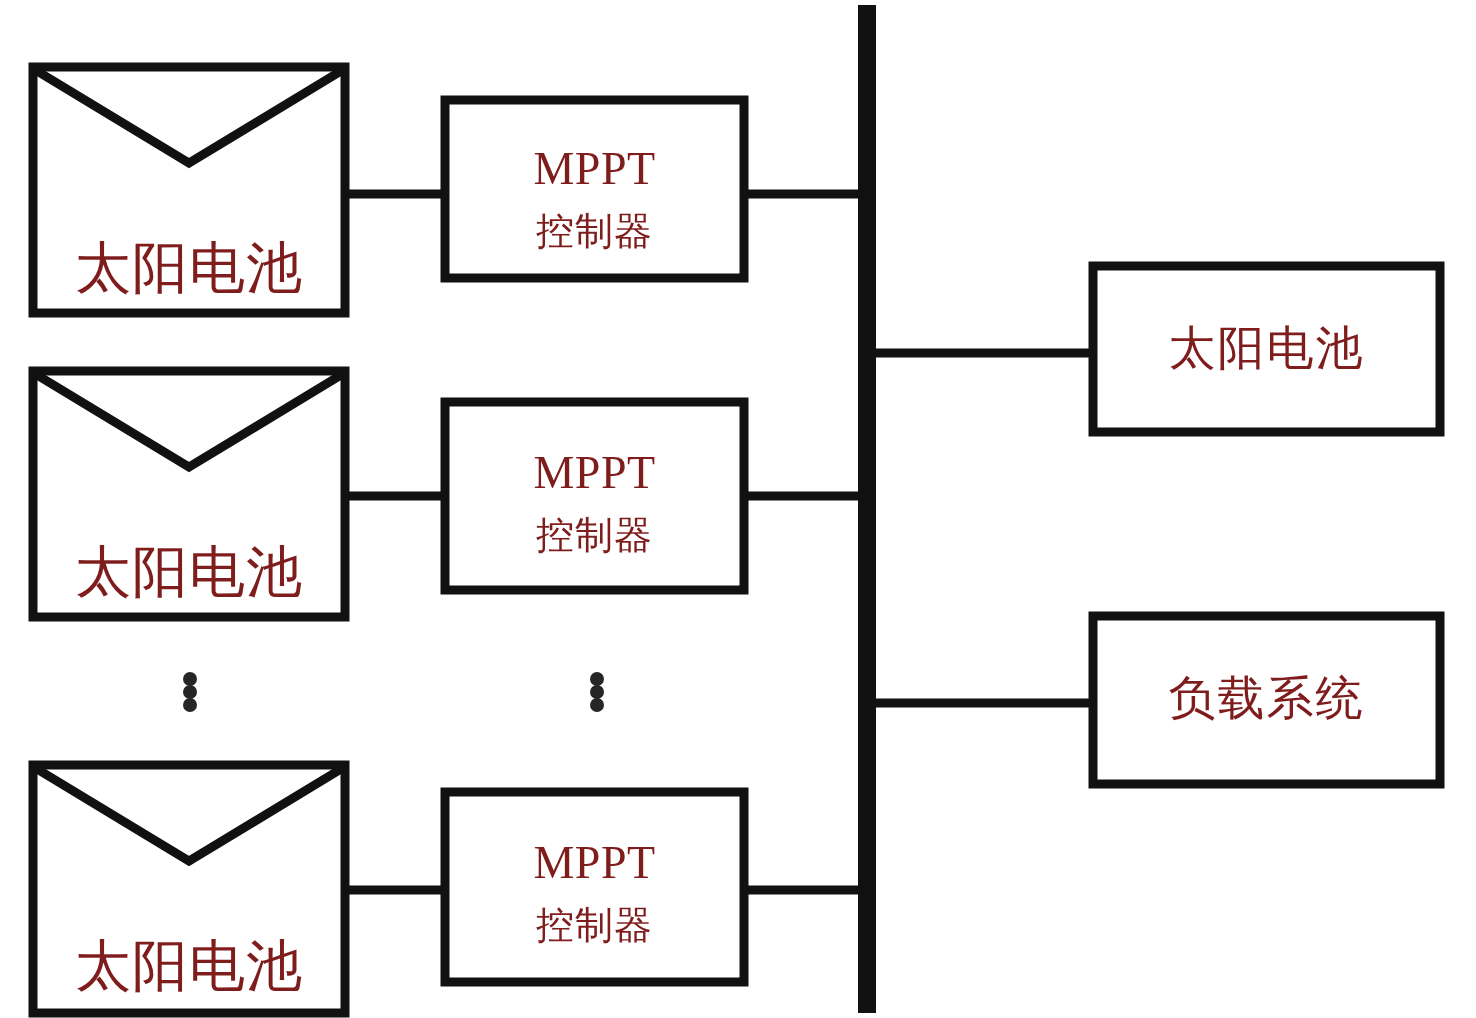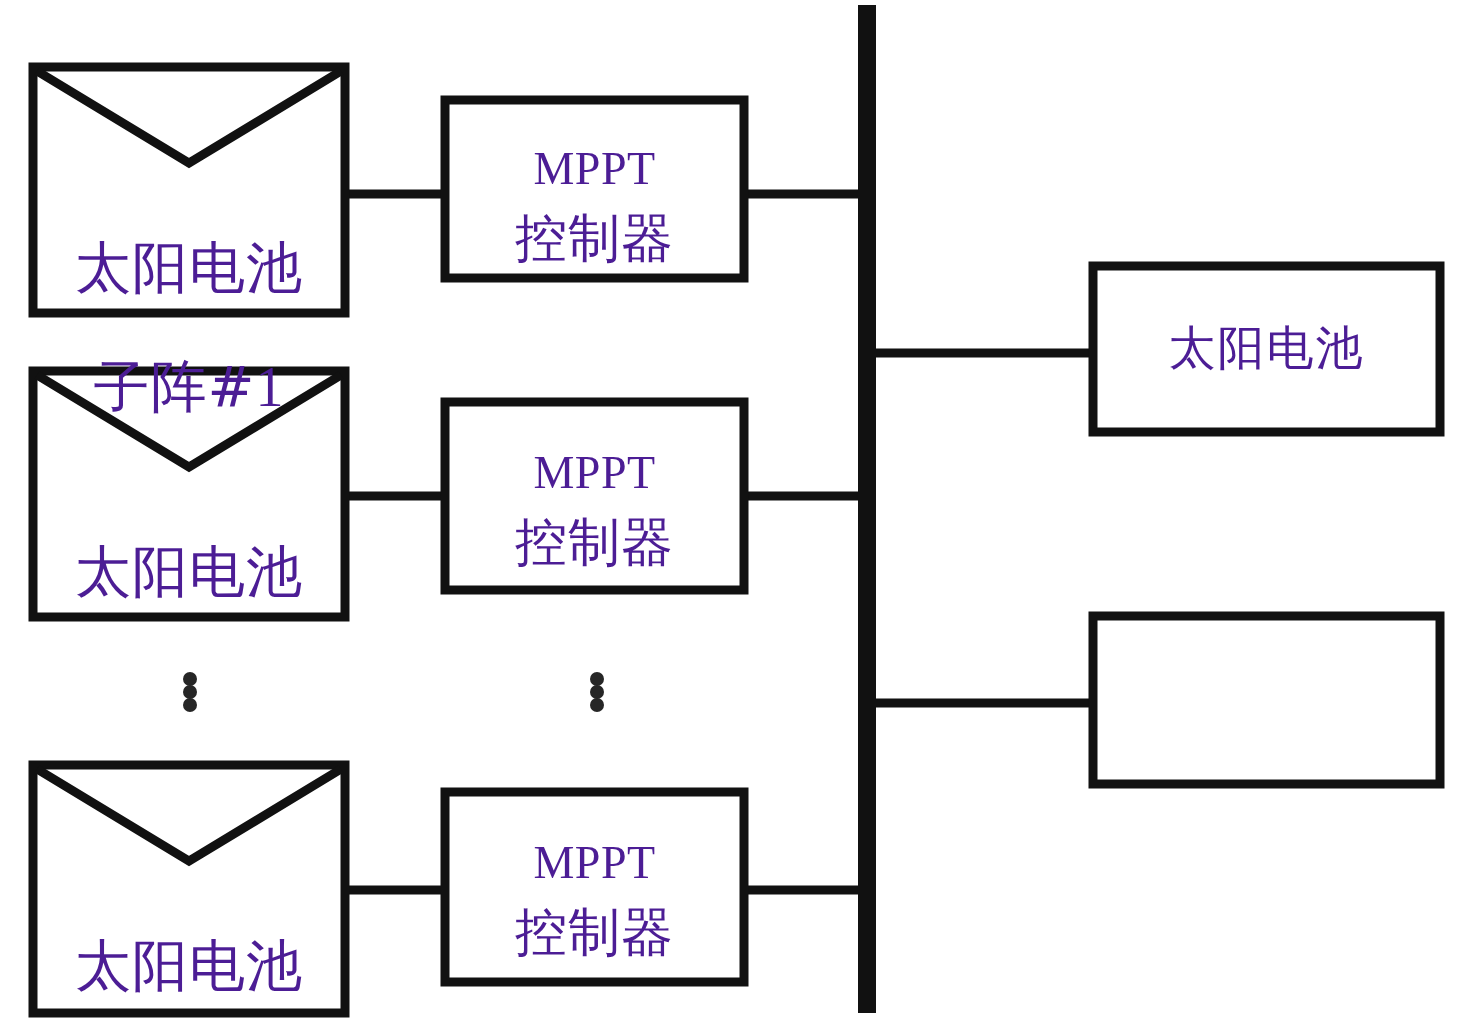--- a/index.html
+++ b/index.html
@@ -39,37 +39,37 @@
     stroke-linejoin: miter;
     stroke-linecap: butt;
   }
   .busbar { fill: #111111; }
   .dot { fill: #262626; }
 
   
   .lbl {
     position: absolute;
     text-align: center;
-    color: #4c1d95;
+    color: #7f1d1d;
     line-height: 1.06;
     white-space: pre-line;
     user-select: none;
   }
   .lbl-solar {
     font-size: 56px;
     font-family: "DejaVu Serif", "Liberation Serif", serif;
     letter-spacing: 1px;
   }
   .lbl-mppt-top {
     font-size: 46px;
     font-family: "Liberation Serif", "DejaVu Serif", serif;
     letter-spacing: 0.5px;
   }
   .lbl-mppt-bot {
-    font-size: 52px;
+    font-size: 38px;
     font-family: "DejaVu Serif", "Liberation Serif", serif;
     letter-spacing: 1px;
   }
   .lbl-right {
     font-size: 47px;
     font-family: "DejaVu Serif", "Liberation Serif", serif;
     letter-spacing: 2px;
   }
   .idx-plain {
     font-family: "Liberation Serif", "DejaVu Serif", serif;
@@ -144,21 +144,20 @@
     </g>
     <g>
       <circle class="dot" cx="597" cy="679" r="7"></circle>
       <circle class="dot" cx="597" cy="692" r="7"></circle>
       <circle class="dot" cx="597" cy="705" r="7"></circle>
     </g>
   </svg>
 
   <div class="lbl lbl-solar" style="left:33px; top:179px; width:312px;">
     <div>太阳电池</div>
-    <div><span>子阵#</span><span class="idx-plain">1</span></div>
   </div>
 
   <div class="lbl lbl-solar" style="left:33px; top:483px; width:312px;">
     <div>太阳电池</div>
   </div>
 
   <div class="lbl lbl-solar" style="left:33px; top:877px; width:312px;">
     <div>太阳电池</div>
     
   </div>
@@ -173,14 +172,15 @@
     <div class="lbl-mppt-bot">控制器</div>
   </div>
 
   <div class="lbl" style="left:445px; top:822px; width:299px;">
     <div class="lbl-mppt-top">MPPT</div>
     <div class="lbl-mppt-bot">控制器</div>
   </div>
 
   <div class="lbl lbl-right" style="left:1093px; top:323px; width:347px;">太阳电池</div>
 
+  <div class="lbl lbl-right" style="left:1093px; top:673px; width:347px;">负载系统</div>
 
 </div>
 
 </body></html>

